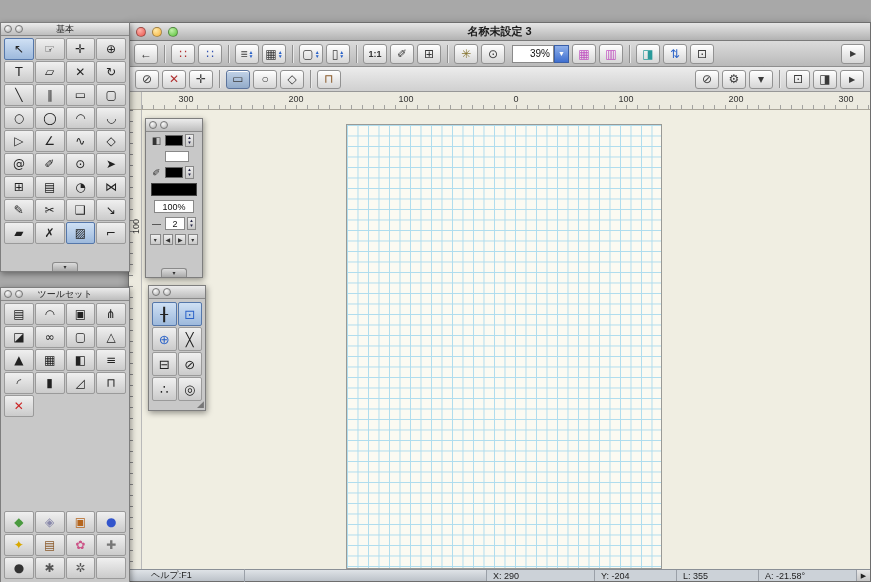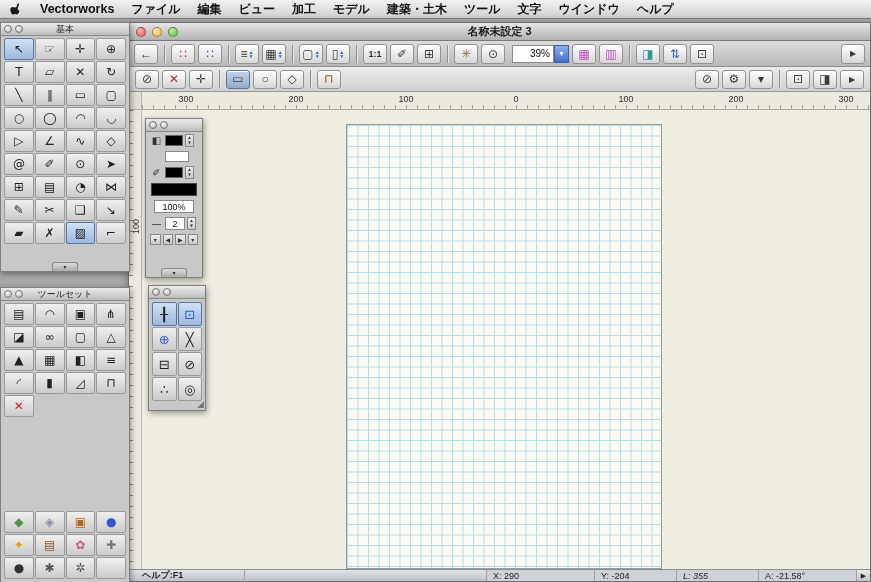--- a/index.html
+++ b/index.html
@@ -65,24 +65,24 @@
   .griddoc { position:absolute; left:217px; top:14px; width:316px; bottom:0; background-color:#fbfaf2;
     border:1px solid #9a9a96;
     background-image:linear-gradient(to right,#aedcee 1px,transparent 1px),
                      linear-gradient(to bottom,#aedcee 1px,transparent 1px);
     background-size:10.5px 10.5px; }
 
   
   .statusbar { position:absolute; left:0; bottom:0; width:100%; height:12px;
     background:linear-gradient(#dfe3e7,#bcc2c9); border-top:1px solid #8a8f96;
     display:flex; align-items:center; font-size:9px; color:#222; }
-  .s-help { width:116px; padding:0 13px; border-right:1px solid #9aa0a8;font-weight:bold; }
+  .s-help { width:116px; padding:0 22px; border-right:1px solid #9aa0a8; }
   .s-field { height:100%; display:flex; align-items:center; padding:0 6px; border-left:1px solid #9aa0a8;
     background:#ccd2d8; }
-  .s-x { width:108px; } .s-y { width:82px; } .s-l { width:82px;font-style:italic; } .s-a { width:98px; }
+  .s-x { width:108px; } .s-y { width:82px; } .s-l { width:82px; } .s-a { width:98px; }
   .s-scroll { width:14px; height:100%; border-left:1px solid #9aa0a8; display:flex; align-items:center;
     justify-content:center; font-size:7px; background:linear-gradient(#e8e8e8,#c6c6c6); }
 
   
   .palette { position:absolute; background:#c8c8c8; border:1px solid #7e7e7e;
     box-shadow:1px 2px 6px rgba(0,0,0,.4); display:flex; flex-direction:column; }
   .phead { height:13px; background:linear-gradient(#ececec,#bdbdbd); border-bottom:1px solid #8a8a8a;
     position:relative; display:flex; align-items:center; justify-content:center; font-size:9px; color:#222; flex:none; }
   .pdots { position:absolute; left:3px; top:2px; display:flex; gap:3px; }
   .pdot { width:8px; height:8px; border-radius:50%; background:radial-gradient(circle at 35% 30%,#fafafa,#b0b0b0);
@@ -119,38 +119,20 @@
   .navbox { width:11px; height:11px; border:1px solid #888; background:linear-gradient(#efefef,#c8c8c8);
     font-size:6px; display:flex; align-items:center; justify-content:center; color:#333; }
 
   #snapPalette { left:148px; top:285px; width:58px; height:126px; }
 </style>
 </head>
 <body>
 
 <div class="screen">
 
-  <div class="menubar">
-    <span class="applelogo">
-      <svg width="13" height="14" viewBox="0 0 16 16">
-        <path fill="#1a1a1a" d="M11.3 1.1c-.9.1-1.9.6-2.4 1.4-.5.6-.9 1.6-.7 2.5 1 0 1.9-.5 2.4-1.2.5-.7.9-1.6.7-2.7zM8.4 5.4c-1.2 0-2.1.7-2.7.7-.6 0-1.5-.7-2.5-.7C1.8 5.4.4 6.6.4 8.8c0 2.9 2.1 6 3.4 6 .7 0 1.2-.6 2.3-.6 1 0 1.5.6 2.3.6 1.4 0 3.1-3 3.1-4.6-1.2-.5-2-1.6-2-2.8 0-1 .6-1.9 1.3-2.4-.7-.9-1.7-1.6-2.4-1.6z"></path>
-      </svg>
-    </span>
-    <span class="app">Vectorworks</span>
-    <span class="mitem">ファイル</span>
-    <span class="mitem">編集</span>
-    <span class="mitem">ビュー</span>
-    <span class="mitem">加工</span>
-    <span class="mitem">モデル</span>
-    <span class="mitem">建築・土木</span>
-    <span class="mitem">ツール</span>
-    <span class="mitem">文字</span>
-    <span class="mitem">ウインドウ</span>
-    <span class="mitem">ヘルプ</span>
-  </div>
 
   <div class="window">
     <div class="titlebar">
       <div class="lights">
         <div class="light l-red"></div>
         <div class="light l-yellow"></div>
         <div class="light l-green"></div>
       </div>
       <span>名称未設定 3</span>
     </div>

